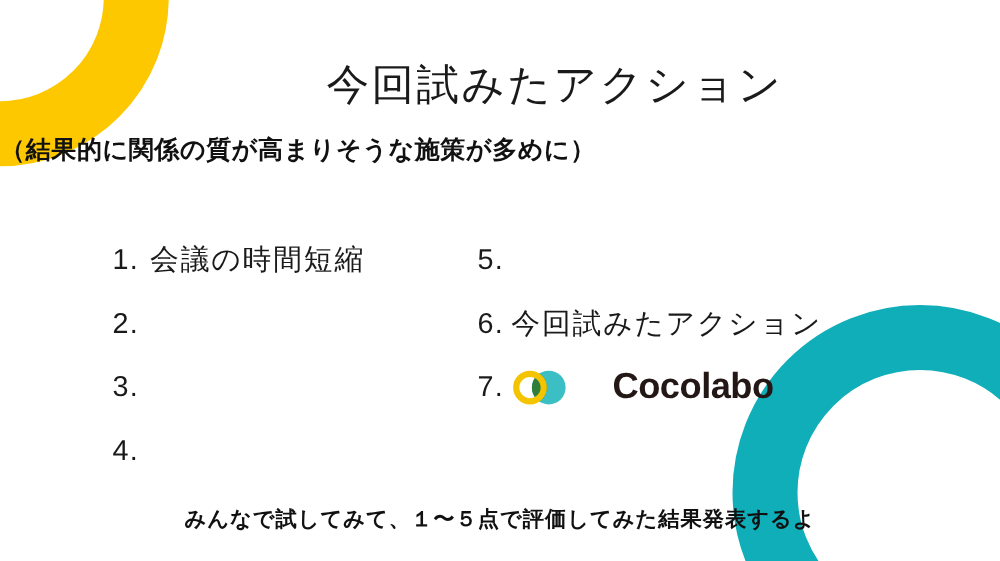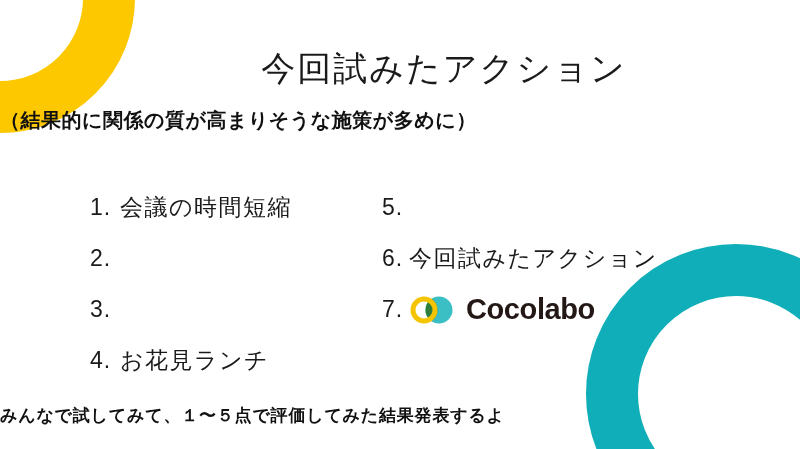--- a/index.html
+++ b/index.html
@@ -93,20 +93,21 @@
   }
   .item-label {
     letter-spacing: 1.5px;
   }
   #col-right .item-num { min-width: 27px; }
 
   
   .logo-wrap {
     display: flex;
     align-items: center;
+    gap: 24px;
   }
   .logo-mark {
     position: relative;
     width: 50px;
     height: 30px;
     margin-right: 7px;
     flex: 0 0 auto;
   }
   .logo-mark svg { display: block; }
   .logo-word {
@@ -116,20 +117,21 @@
     color: #231815;
     line-height: 1;
   }
 
   
   #footnote {
     position: absolute;
     left: 0;
     top: 404px;
     width: 800px;
+    text-align: center;
     font-size: 17px;
     font-weight: 700;
     letter-spacing: 0.8px;
     color: #111111;
     white-space: nowrap;
   }
 </style>
 </head>
 <body>
 
@@ -148,21 +150,20 @@
       <span class="item-label">会議の時間短縮</span>
     </div>
     <div class="list-item">
       <span class="item-num">2.</span>
     </div>
     <div class="list-item">
       <span class="item-num">3.</span>
     </div>
     <div class="list-item">
       <span class="item-num">4.</span>
-      <span class="item-label">お花見ランチ</span>
     </div>
   </div>
 
   <div id="col-right" class="list-col">
     <div class="list-item">
       <span class="item-num">5.</span>
     </div>
     <div class="list-item">
       <span class="item-num">6.</span>
       <span class="item-label">今回試みたアクション</span>

